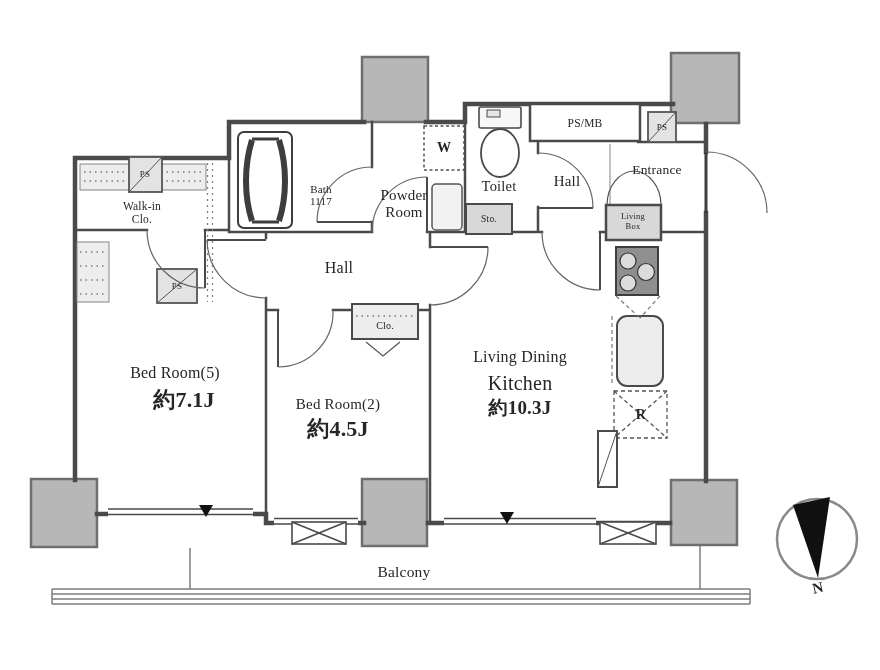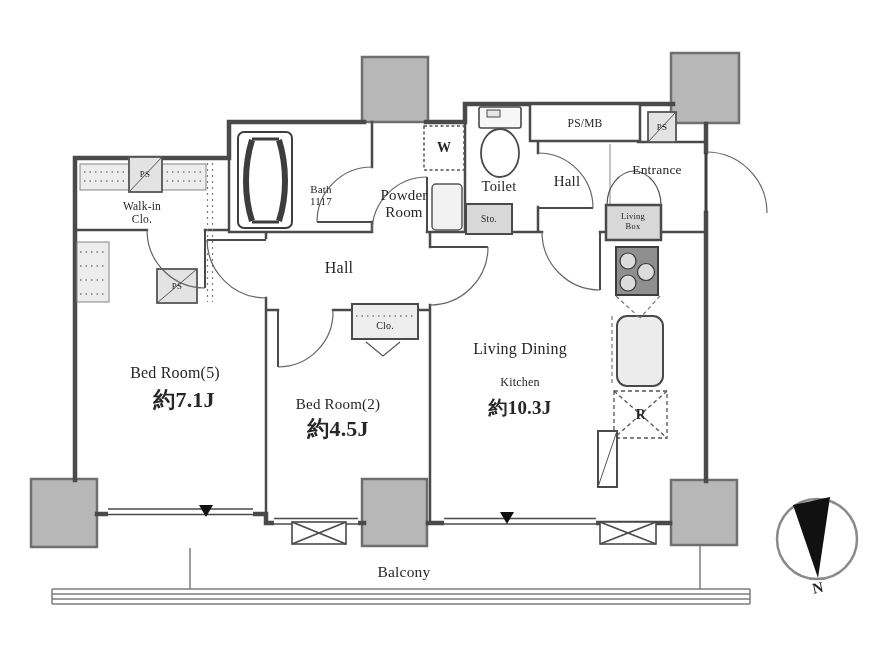--- a/index.html
+++ b/index.html
@@ -233,21 +233,21 @@
 
 <div class="lbl" style="left:339px;top:268px;font-size:16px">Hall</div>
 <div class="lbl" style="left:385px;top:326px;font-size:10px">Clo.</div>
 
 <div class="lbl" style="left:175px;top:373px;font-size:16px">Bed Room(5)</div>
 <div class="lbl b" style="left:184px;top:400px;font-size:22px">約7.1J</div>
 
 <div class="lbl" style="left:338px;top:404px;font-size:15px">Bed Room(2)</div>
 <div class="lbl b" style="left:338px;top:429px;font-size:22px">約4.5J</div>
 
-<div class="lbl" style="left:520px;top:349px;font-size:16px">Living Dining</div>
-<div class="lbl" style="left:520px;top:383px;font-size:12px">Kitchen</div>
+<div class="lbl" style="left:520px;top:357px;font-size:16px">Living Dining</div>
+<div class="lbl" style="left:520px;top:383px;font-size:20px">Kitchen</div>
 <div class="lbl b" style="left:520px;top:408px;font-size:19px">約10.3J</div>
 
 <div class="lbl b" style="left:641px;top:415px;font-size:14px">R</div>
 <div class="lbl" style="left:404px;top:572px;font-size:15.5px">Balcony</div>
 <div class="lbl b rot" style="left:818px;top:588px;font-size:15px">N</div>
 
 </div>
 
 </body></html>

